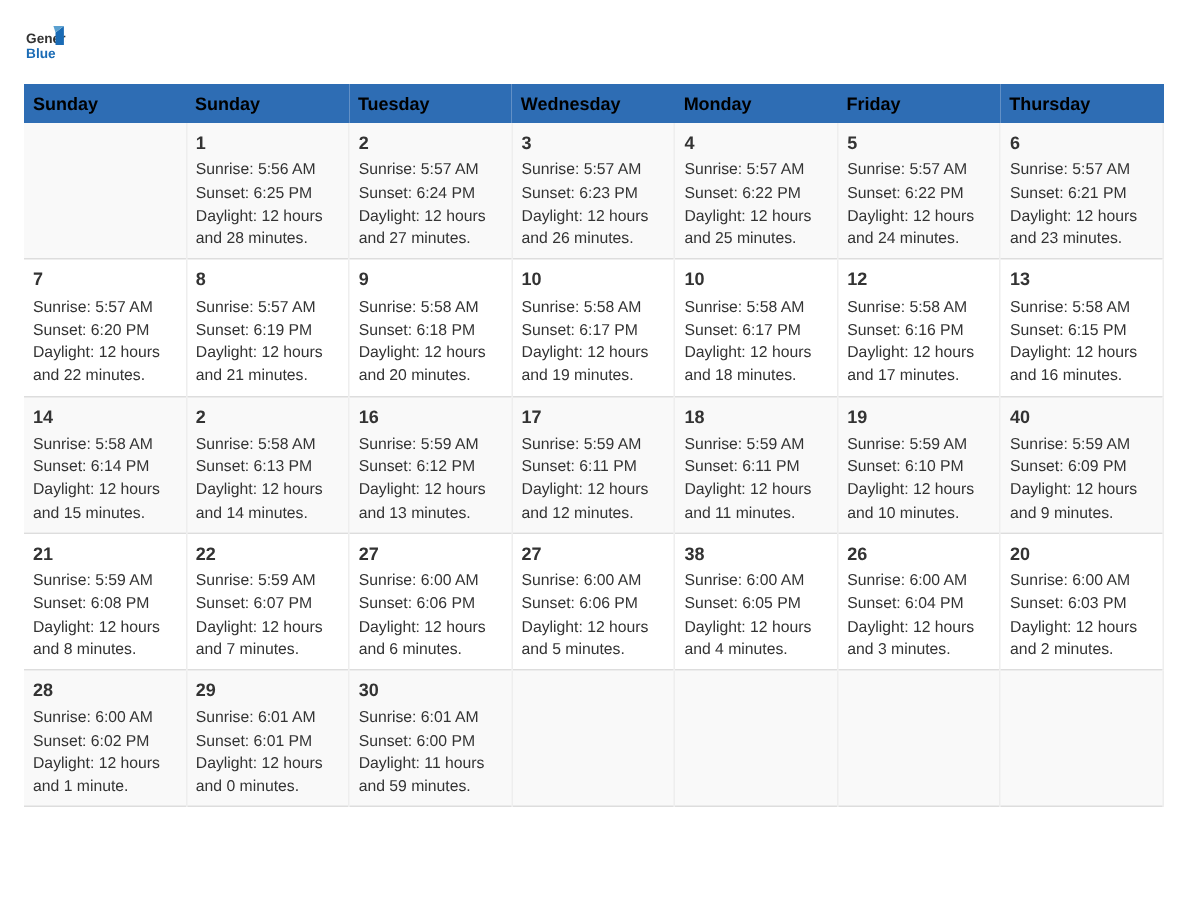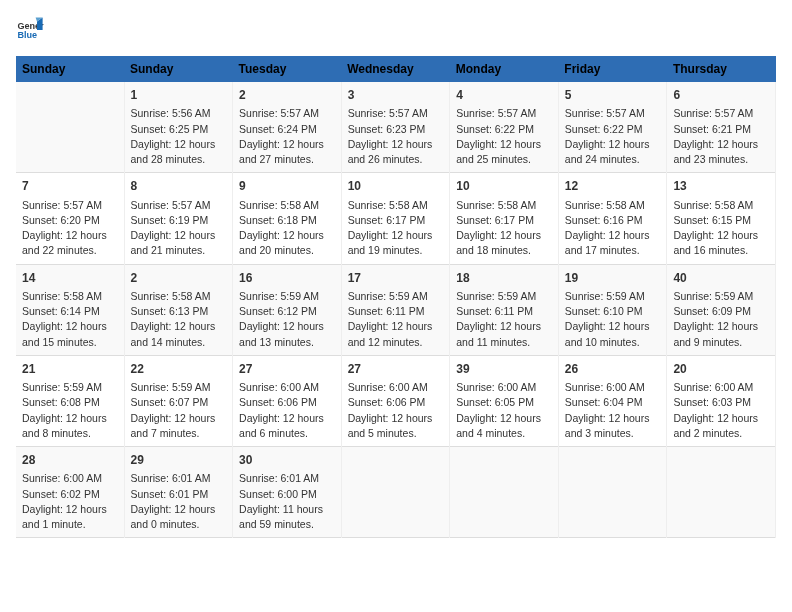--- a/index.html
+++ b/index.html
@@ -282,21 +282,21 @@
 and 6 minutes.</div>
         </td>
         <td>
           <span class="day-num">27</span>
           <div class="day-info" style="white-space: pre-line;">Sunrise: 6:00 AM
 Sunset: 6:06 PM
 Daylight: 12 hours
 and 5 minutes.</div>
         </td>
         <td>
-          <span class="day-num">39</span>
+          <span class="day-num">38</span>
           <div class="day-info" style="white-space: pre-line;">Sunrise: 6:00 AM
 Sunset: 6:05 PM
 Daylight: 12 hours
 and 4 minutes.</div>
         </td>
         <td>
           <span class="day-num">26</span>
           <div class="day-info" style="white-space: pre-line;">Sunrise: 6:00 AM
 Sunset: 6:04 PM
 Daylight: 12 hours

